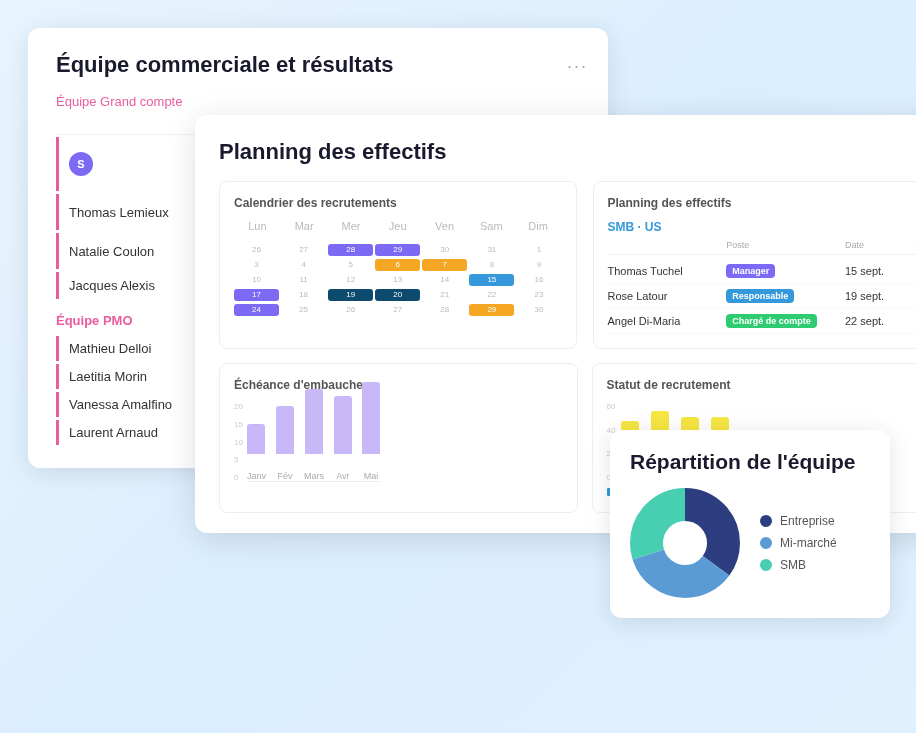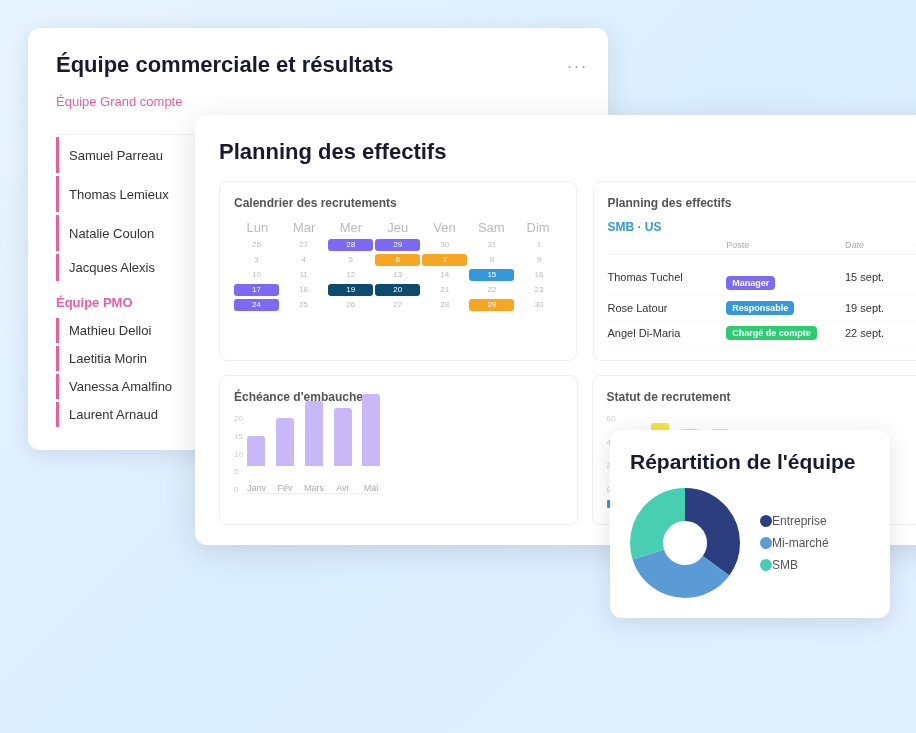--- a/index.html
+++ b/index.html
@@ -136,24 +136,24 @@
       margin-bottom: 10px;
     }
 
     
     .calendar-grid {
       width: 100%;
     }
     .cal-header {
       display: grid;
       grid-template-columns: repeat(7, 1fr);
-      font-size: 13px;
+      font-size: 11px;
       color: #bbb;
       text-align: center;
-      margin-bottom: 4px;
+      margin-bottom: 12px;
     }
     .cal-row {
       display: grid;
       grid-template-columns: repeat(7, 1fr);
       gap: 2px;
       margin-bottom: 3px;
     }
     .cal-cell {
       height: 12px;
       border-radius: 2px;
@@ -249,20 +249,21 @@
       gap: 20px;
     }
     .pie-legend {
       display: flex;
       flex-direction: column;
       gap: 8px;
     }
     .legend-item {
       display: flex;
       align-items: center;
+      gap: 8px;
       font-size: 12px;
       color: #555;
     }
     .legend-dot {
       width: 12px;
       height: 12px;
       border-radius: 50%;
     }
 
     .chart-legend {
@@ -293,21 +294,20 @@
     <span></span>
     <span>Rep</span>
     <span>Poste</span>
     <span>Statut</span>
     <span>Objectif</span>
     <span>Résultat</span>
     <span>⊕</span>
   </div>
 
   <div class="table-row">
-    <span>Samuel Parreau</span>
     <span>
         <div class="avatar" style="background:#7c6af5;">S</div>
       </span>
     <span><span class="badge badge-charge">Chargé de compte</span></span>
     <span><span class="badge badge-planifie">Planifié</span></span>
     <span>70 500 €</span>
     <span>73 250 €</span>
     <span></span>
   </div>
 
@@ -428,21 +428,21 @@
       <div class="smb-title">SMB · US</div>
       <div class="planning-table-header">
         <span></span>
         <span>Poste</span>
         <span>Date</span>
         <span>⊕</span>
       </div>
 
       <div class="planning-row">
         <span>Thomas Tuchel</span>
-        <span><span class="badge badge-charge" style="font-size:9px;padding:2px 6px;margin-top:12px;">Manager</span></span>
+        <span><span class="badge badge-charge" style="font-size:9px;padding:2px 6px;">Manager</span></span>
         <span>15 sept.</span>
         <span></span>
       </div>
 
       <div class="planning-row">
         <span>Rose Latour</span>
         <span><span class="badge" style="background:#3498db;font-size:9px;padding:2px 6px;">Responsable</span></span>
         <span>19 sept.</span>
         <span></span>
       </div>

